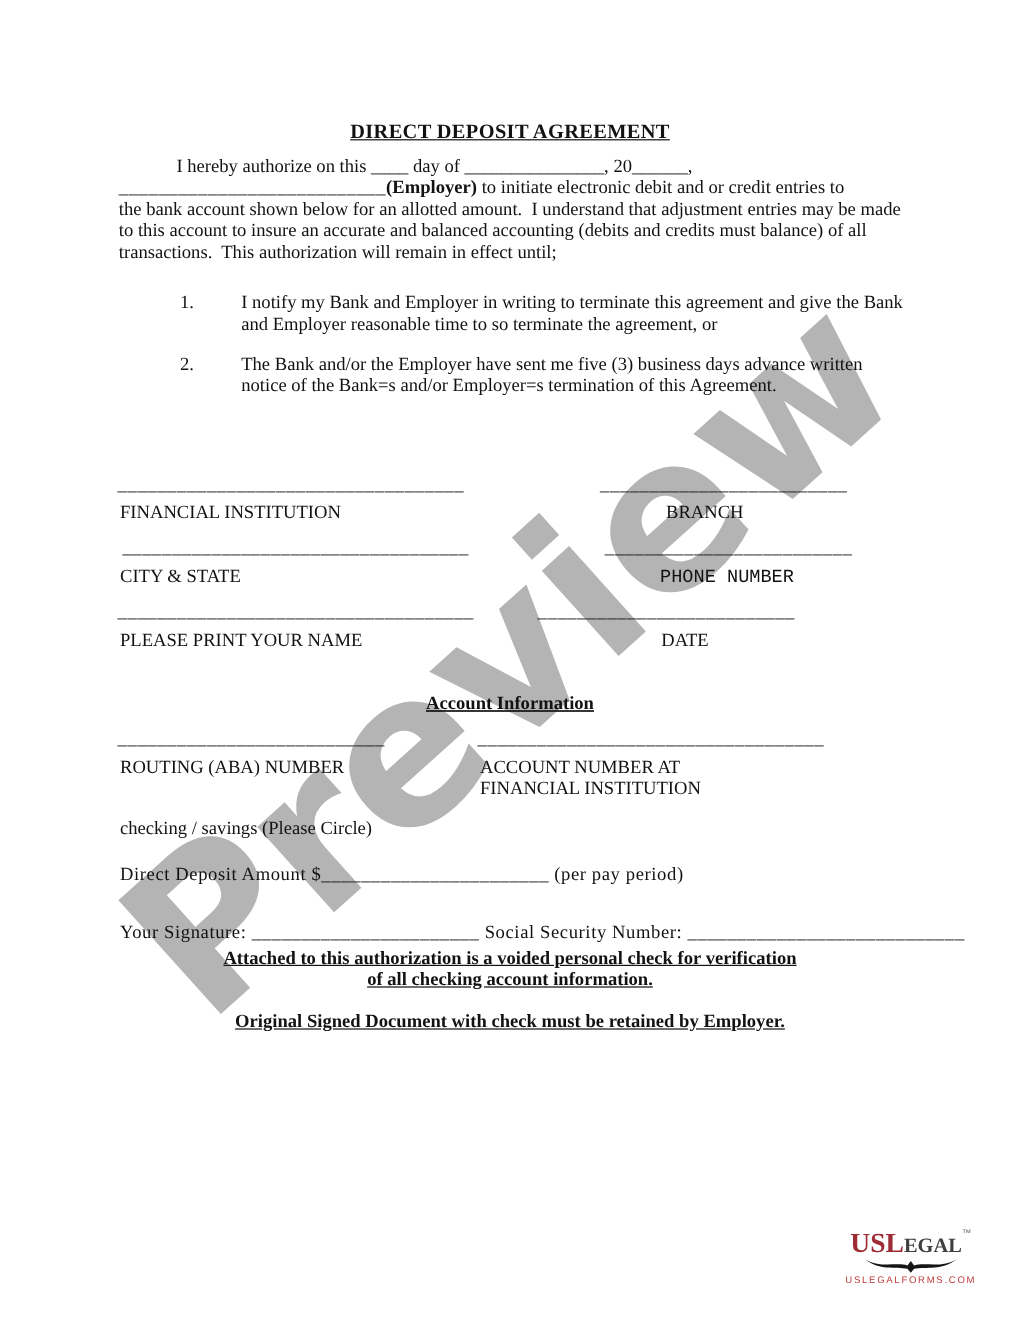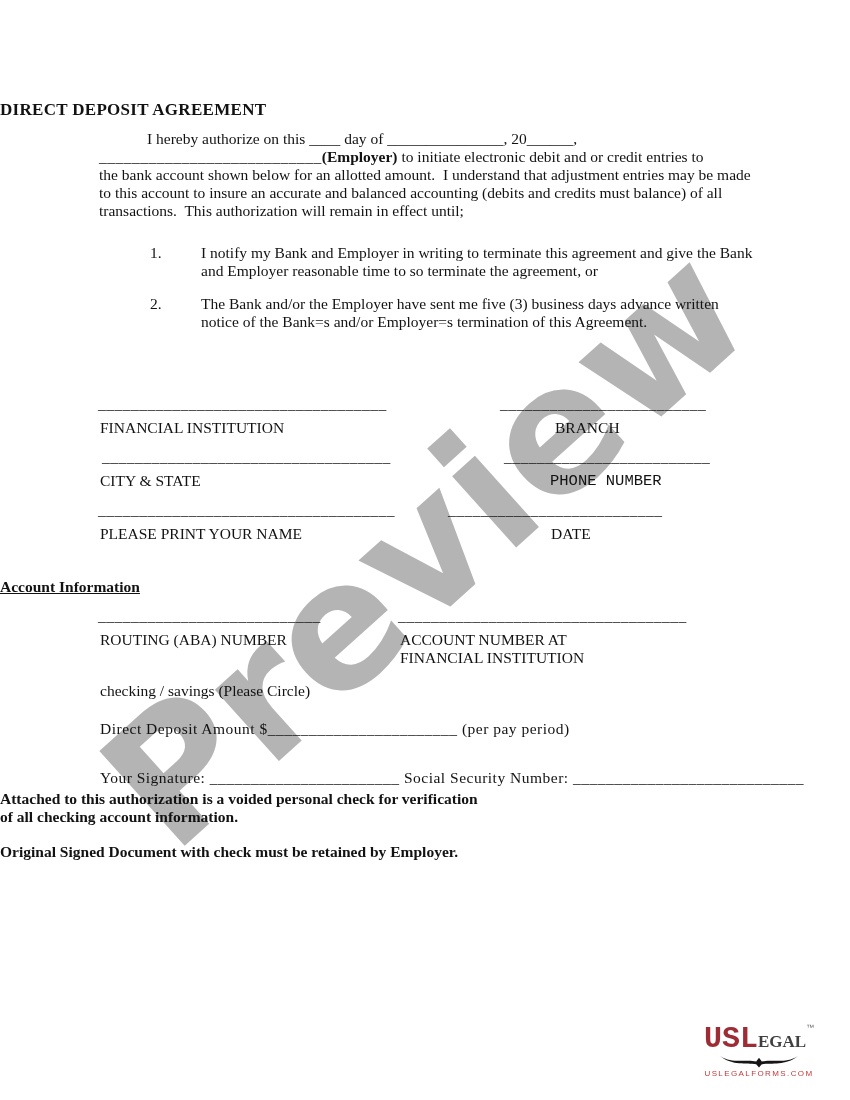--- a/index.html
+++ b/index.html
@@ -11,29 +11,29 @@
     position:absolute;left:425px;top:548px;z-index:1;
     transform:translate(-50%,-50%) rotate(-42deg);
     font-family:"DejaVu Sans","Liberation Sans",sans-serif;
     font-weight:bold;font-size:175px;color:#b4b4b4;white-space:nowrap;
     user-select:none;
   }
   .doc{position:absolute;inset:0;z-index:2;font-size:15.5px;line-height:18px;}
   .abs{position:absolute;}
   .pre{white-space:pre;}
   .bold{font-weight:bold;}
-  .center{left:0;width:850px;text-align:left;}
+  .center{left:0;width:850px;text-align:center;text-decoration:underline;}
   .title{font-weight:bold;font-size:17px;letter-spacing:.3px;}
   .indent1{display:block;padding-left:48px;}
   .list{display:grid;grid-template-columns:51px 560px;row-gap:15px;}
   .heading-ul{font-weight:bold;text-decoration:underline;}
   .blank{letter-spacing:.5px;}
   
   .logo{width:124px;text-align:center;line-height:1;}
-  .logo .lg{font-family:Liberation Mono, monospace;font-weight:bold;font-size:30px;color:#9e2c35;text-align:center;}
+  .logo .lg{font-family:Liberation Serif, serif;font-weight:bold;font-size:23px;color:#9e2c35;text-align:center;}
   .logo .sm{font-family:"Liberation Serif",serif;font-weight:bold;font-size:17px;color:#404040;}
   .logo .tm{font-size:8px;color:#6d6d6d;vertical-align:top;font-family:"Liberation Sans",sans-serif;}
   .logo .eagle{display:block;margin:1px auto 1px auto;}
   .logo-url{font-family:"Liberation Sans",sans-serif;font-weight:normal;font-size:8px;
     letter-spacing:1.4px;color:#c13a3a;margin-top:2px;}
 </style>
 </head>
 <body>
 
 <div class="watermark">Preview</div>

